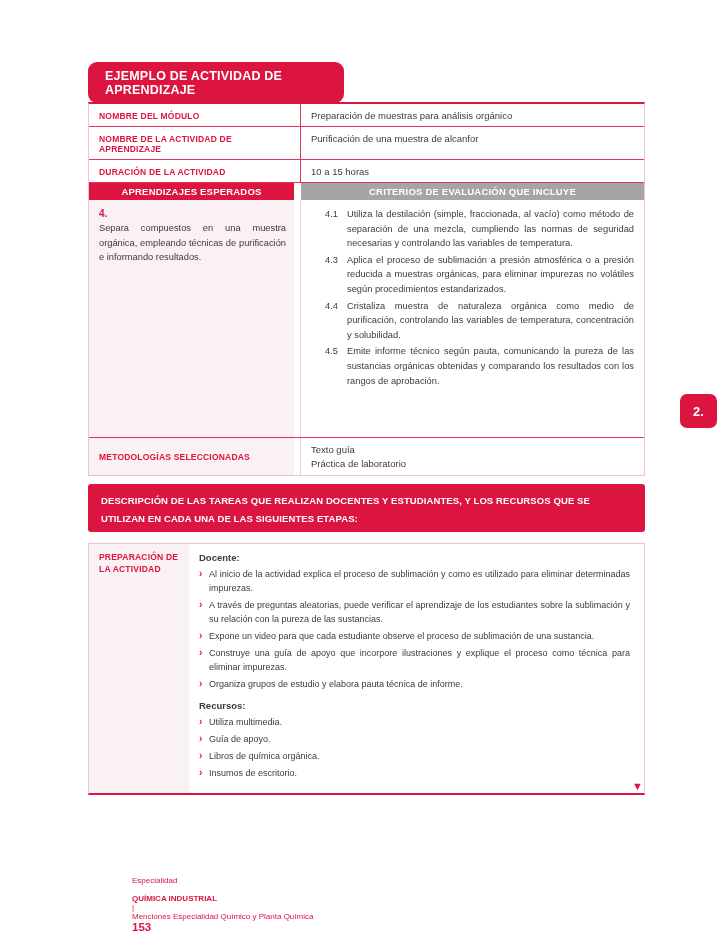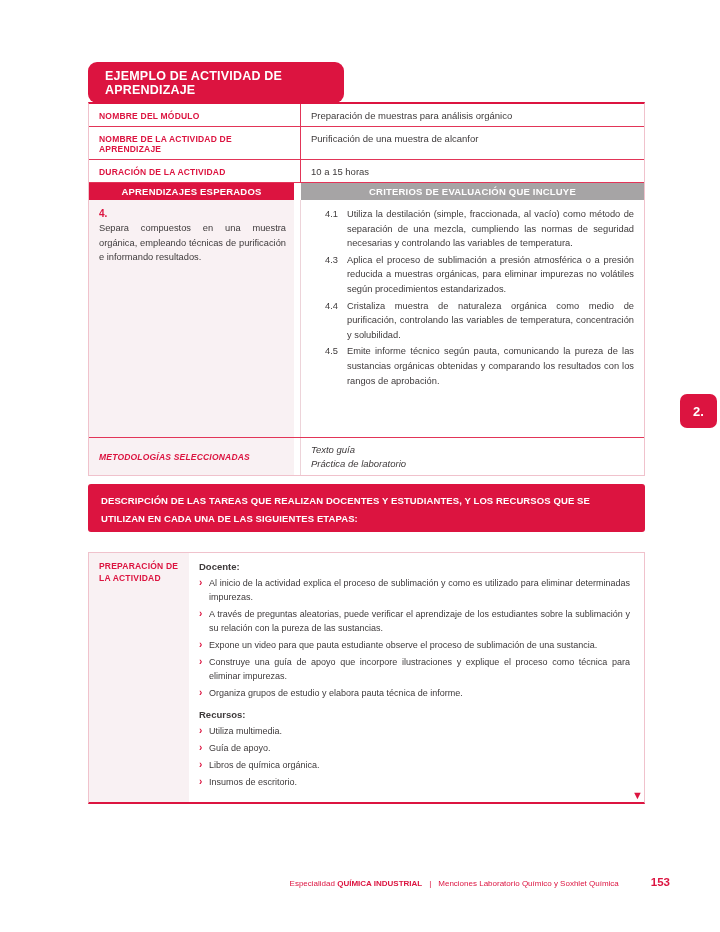--- a/index.html
+++ b/index.html
@@ -32,51 +32,51 @@
 
   .main-row { min-height:238px; border-bottom:1.5px solid #E23558; }
   .objective-cell { background:#F9F1F3; padding:8px 8px 8px 10px; }
   .objective-num { color:#DC1440; font-weight:bold; font-size:10px; margin-bottom:2px; }
   .objective-text { color:#3E3A3B; font-size:9.3px; line-height:14.6px; text-align:justify; }
   .criteria-cell { background:#fff; padding:7px 10px 6px 24px; border-left:1px solid #EDD3D9; margin-left:-1px; }
   .crit { display:flex; margin-bottom:2px; }
   .crit-num { width:22px; flex:0 0 22px; color:#3E3A3B; font-size:9.3px; line-height:14.6px; }
   .crit-text { flex:1; color:#3E3A3B; font-size:9.3px; line-height:14.6px; text-align:justify; }
 
-  .method-row { min-height:37px;font-style:italic; }
+  .method-row { min-height:37px; }
   .method-label { background:#F9F1F3; color:#DC1440; font-weight:bold; font-size:8.5px;
     display:flex; align-items:center; padding-left:10px; letter-spacing:.2px; }
   .method-values { background:#fff; padding:5px 10px 4px 10px; border-left:1px solid #EDD3D9; margin-left:-1px; }
   .method-values div { color:#3E3A3B; font-size:9.5px; line-height:13.5px; }
 
   
   .banner { margin-top:8px; background:#DC1440; border-radius:3px; padding:6px 13px 6px 13px; }
   .banner span { color:#fff; font-weight:bold; font-size:9.5px; line-height:13px; letter-spacing:.1px; }
 
   
-  .prep { margin-top:20px; border:1px solid #F0C2CC; border-bottom:2.5px solid #DC1440;
+  .prep { margin-top:11px; border:1px solid #F0C2CC; border-bottom:2.5px solid #DC1440;
     display:grid; grid-template-columns:100px 1fr; min-height:246px; position:relative; }
   .prep-label { background:#F9F1F3; color:#DC1440; font-weight:bold; font-size:8.5px;
     line-height:11.5px; padding:8px 6px 0 10px; letter-spacing:.2px; }
   .prep-content { background:#fff; padding:7px 14px 10px 10px; }
   .prep-heading { color:#3E3A3B; font-weight:bold; font-size:9.5px; margin:1px 0 4px 0; }
   .bullet { display:flex; margin-bottom:3px; }
   .bmark { color:#DC1440; font-weight:bold; font-size:10px; line-height:14px; width:10px; flex:0 0 10px; }
   .btext { flex:1; color:#3E3A3B; font-size:9px; line-height:14px; text-align:justify; }
   .recursos-block { margin-top:9px; }
   .cont-arrow { position:absolute; right:1px; bottom:1px; color:#DC1440; font-size:11px; line-height:11px; }
 
   
   .side-tab { position:absolute; left:680px; top:394px; width:37px; height:34px;
     background:#DC1440; border-radius:7px; display:flex; align-items:center; justify-content:center; }
   .side-tab span { color:#fff; font-weight:bold; font-size:13px; }
 
   
-  .footer { position:absolute; left:80px; top:876px; width:590px; display:flex;
-    justify-content:flex-end; align-items:baseline; color:#DC1440; font-size:8px; white-space:nowrap; }
+  .footer { position:absolute; left:100px; top:876px; width:590px; display:flex;
+    justify-content:flex-end; align-items:baseline; color:#DC1440; font-size:8px; white-space:nowrap;flex-direction:column; }
   .footer .sep { margin:0 7px; font-weight:normal; }
   .footer .bold { font-weight:bold; }
   .footer .pagenum { font-size:11.5px; font-weight:bold; margin-left:32px; }
 </style>
 </head>
 <body>
 
 <div class="page">
   <div class="doc">
 
@@ -159,21 +159,21 @@
         <div class="bullet">
           <span class="bmark">›</span>
           <span class="btext">Al inicio de la actividad explica el proceso de sublimación y como es utilizado para eliminar determinadas impurezas.</span>
         </div>
         <div class="bullet">
           <span class="bmark">›</span>
           <span class="btext">A través de preguntas aleatorias, puede verificar el aprendizaje de los estudiantes sobre la sublimación y su relación con la pureza de las sustancias.</span>
         </div>
         <div class="bullet">
           <span class="bmark">›</span>
-          <span class="btext">Expone un video para que pauta estudiante observe el proceso de sublimación de una sustancia.</span>
+          <span class="btext">Expone un video para que cada estudiante observe el proceso de sublimación de una sustancia.</span>
         </div>
         <div class="bullet">
           <span class="bmark">›</span>
           <span class="btext">Construye una guía de apoyo que incorpore ilustraciones y explique el proceso como técnica para eliminar impurezas.</span>
         </div>
         <div class="bullet">
           <span class="bmark">›</span>
           <span class="btext">Organiza grupos de estudio y elabora pauta técnica de informe.</span>
         </div>
 
@@ -204,16 +204,16 @@
   </div>
 
   <div class="side-tab">
     <span>2.</span>
   </div>
 
   <div class="footer">
     <span>Especialidad</span>&nbsp;
     <span class="bold">QUÍMICA INDUSTRIAL</span>
     <span class="sep">|</span>
-    <span>Menciones Laboratorio Químico y Soxhlet Química</span>
+    <span>Menciones Especialidad Químico y Planta Química</span>
     <span class="pagenum">153</span>
   </div>
 </div>
 
 </body></html>

